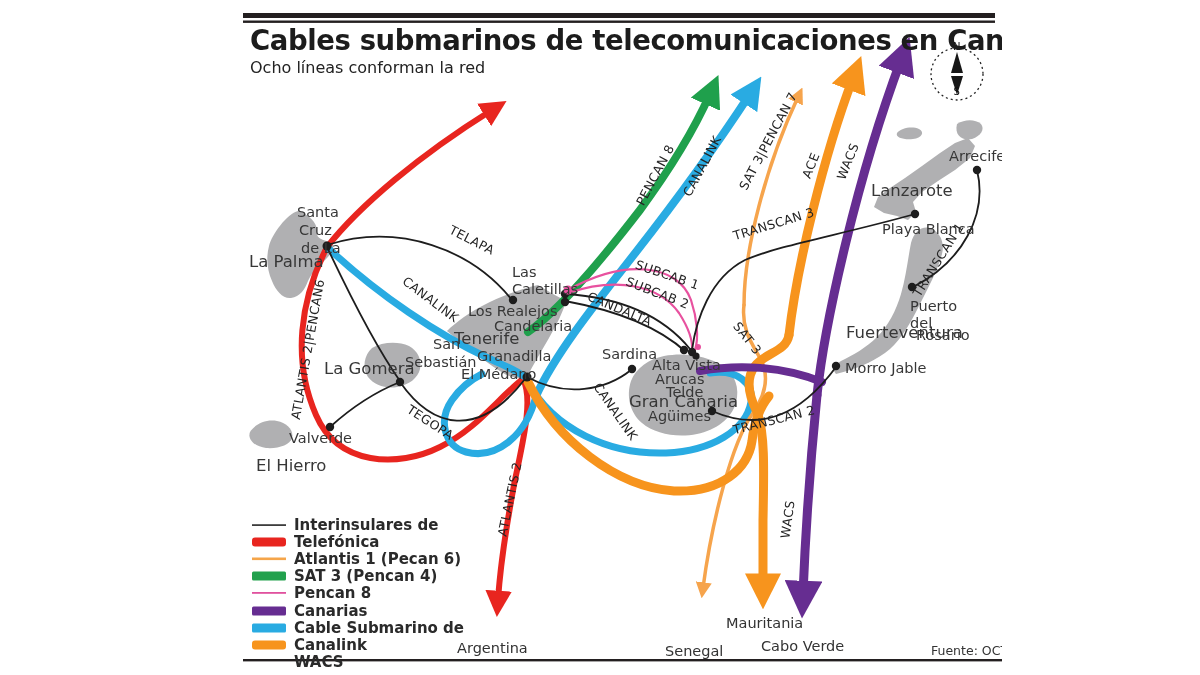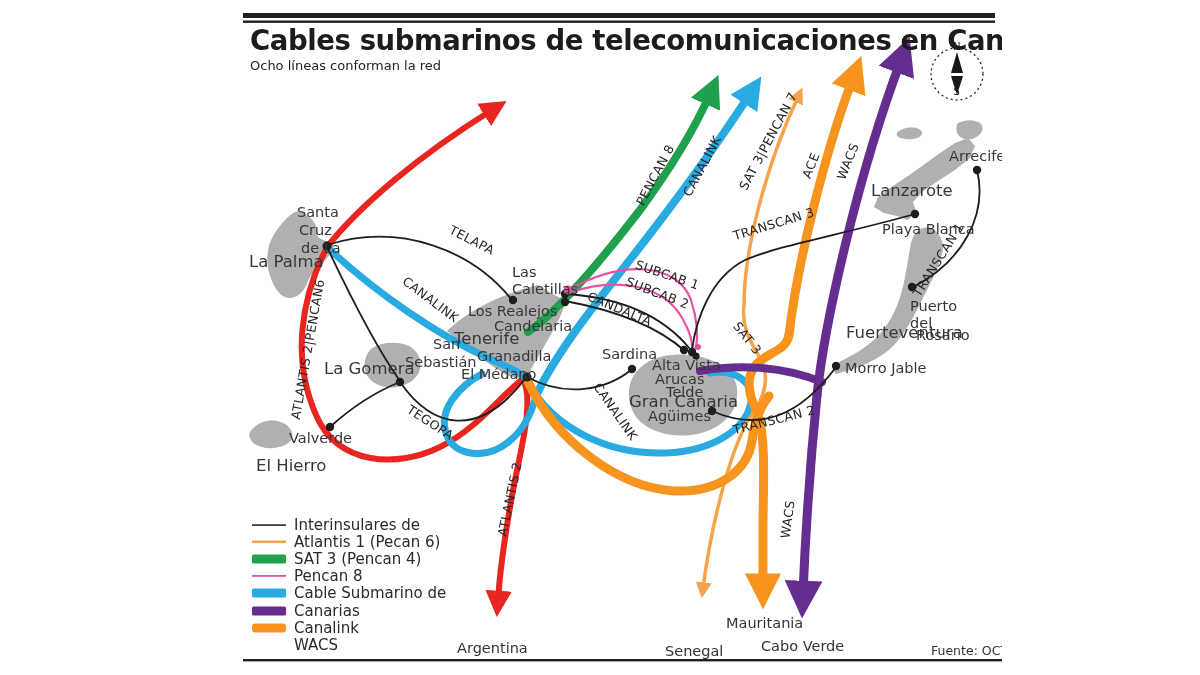--- a/index.html
+++ b/index.html
@@ -2,23 +2,23 @@
 <html><head>
 <meta charset="utf-8">
 <style>
   html,body{margin:0;padding:0;background:#fff;}
   .stage{position:relative;width:1200px;height:675px;background:#fff;overflow:hidden;
          font-family:"DejaVu Sans","Liberation Sans",sans-serif;}
   .map-clip{position:absolute;left:0;top:0;width:1002px;height:675px;overflow:hidden;}
   .map-svg{position:absolute;left:0;top:0;}
   .title{position:absolute;left:250px;top:24px;font-size:27.5px;font-weight:bold;
          color:#1c1c1c;white-space:nowrap;letter-spacing:-0.4px;}
-  .subtitle{position:absolute;left:250px;top:58px;font-size:13px;color:#222;}
+  .subtitle{position:absolute;left:250px;top:58px;font-size:16px;color:#222;}
   .source{position:absolute;left:931px;top:643px;font-size:12.5px;color:#333;white-space:nowrap;}
-  .legend{position:absolute;left:252px;top:516px;}
+  .legend{position:absolute;left:252px;top:516px;font-weight:bold;}
   .legend-row{display:flex;align-items:center;height:17.2px;}
   .legend-row .sw{width:34px;flex:0 0 34px;margin-right:8px;display:flex;align-items:center;}
   .legend-row .lbl{font-size:15px;color:#2a2a2a;white-space:nowrap;}
   
   text{font-family:"DejaVu Sans","Liberation Sans",sans-serif;}
   .city{font-size:14.5px;fill:#373737;}
   .island{font-size:16.5px;fill:#373737;}
   .cable{font-size:12.5px;fill:#242424;letter-spacing:0.4px;}
   .dest{font-size:14.5px;fill:#333;}
   .compass-s{font-size:10px;fill:#111;}
@@ -214,20 +214,28 @@
         <span class="sw">
           <svg width="34" height="12">
               <rect x="0" y="5.2" width="34" height="1.8" fill="#3d3d3d"></rect>
             </svg>
         </span>
         <span class="lbl">Interinsulares de</span>
       </div>
       <div class="legend-row">
         <span class="sw">
           <svg width="34" height="12">
+              <rect x="0" y="1.5" width="34" height="9" rx="3" fill="#e8251f"></rect>
+            </svg>
+        </span>
+        <span class="lbl">Telefónica</span>
+      </div>
+      <div class="legend-row">
+        <span class="sw">
+          <svg width="34" height="12">
               <rect x="0" y="4.5" width="34" height="2.6" fill="#f5a54a"></rect>
             </svg>
         </span>
         <span class="lbl">Atlantis 1 (Pecan 6)</span>
       </div>
       <div class="legend-row">
         <span class="sw">
           <svg width="34" height="12">
               <rect x="0" y="1.5" width="34" height="9" rx="1.5" fill="#22a14d"></rect>
             </svg>
@@ -238,32 +246,32 @@
         <span class="sw">
           <svg width="34" height="12">
               <rect x="0" y="5" width="34" height="1.8" fill="#e0519e"></rect>
             </svg>
         </span>
         <span class="lbl">Pencan 8</span>
       </div>
       <div class="legend-row">
         <span class="sw">
           <svg width="34" height="12">
+              <rect x="0" y="1.5" width="34" height="9" rx="1.5" fill="#662d91"></rect>
+            </svg>
+        </span>
+        <span class="lbl">Canarias</span>
+      </div>
+      <div class="legend-row">
+        <span class="sw">
+          <svg width="34" height="12">
               <rect x="0" y="1.5" width="34" height="9" rx="1.5" fill="#29abe2"></rect>
             </svg>
         </span>
         <span class="lbl">Cable Submarino de</span>
-      </div>
-      <div class="legend-row">
-        <span class="sw">
-          <svg width="34" height="12">
-              <rect x="0" y="1.5" width="34" height="9" rx="1.5" fill="#662d91"></rect>
-            </svg>
-        </span>
-        <span class="lbl">Canarias</span>
       </div>
       <div class="legend-row">
         <span class="sw">
           <svg width="34" height="12">
               <rect x="0" y="1.5" width="34" height="9" rx="3" fill="#f7941d"></rect>
             </svg>
         </span>
         <span class="lbl">Canalink</span>
       </div>
       <div class="legend-row">

